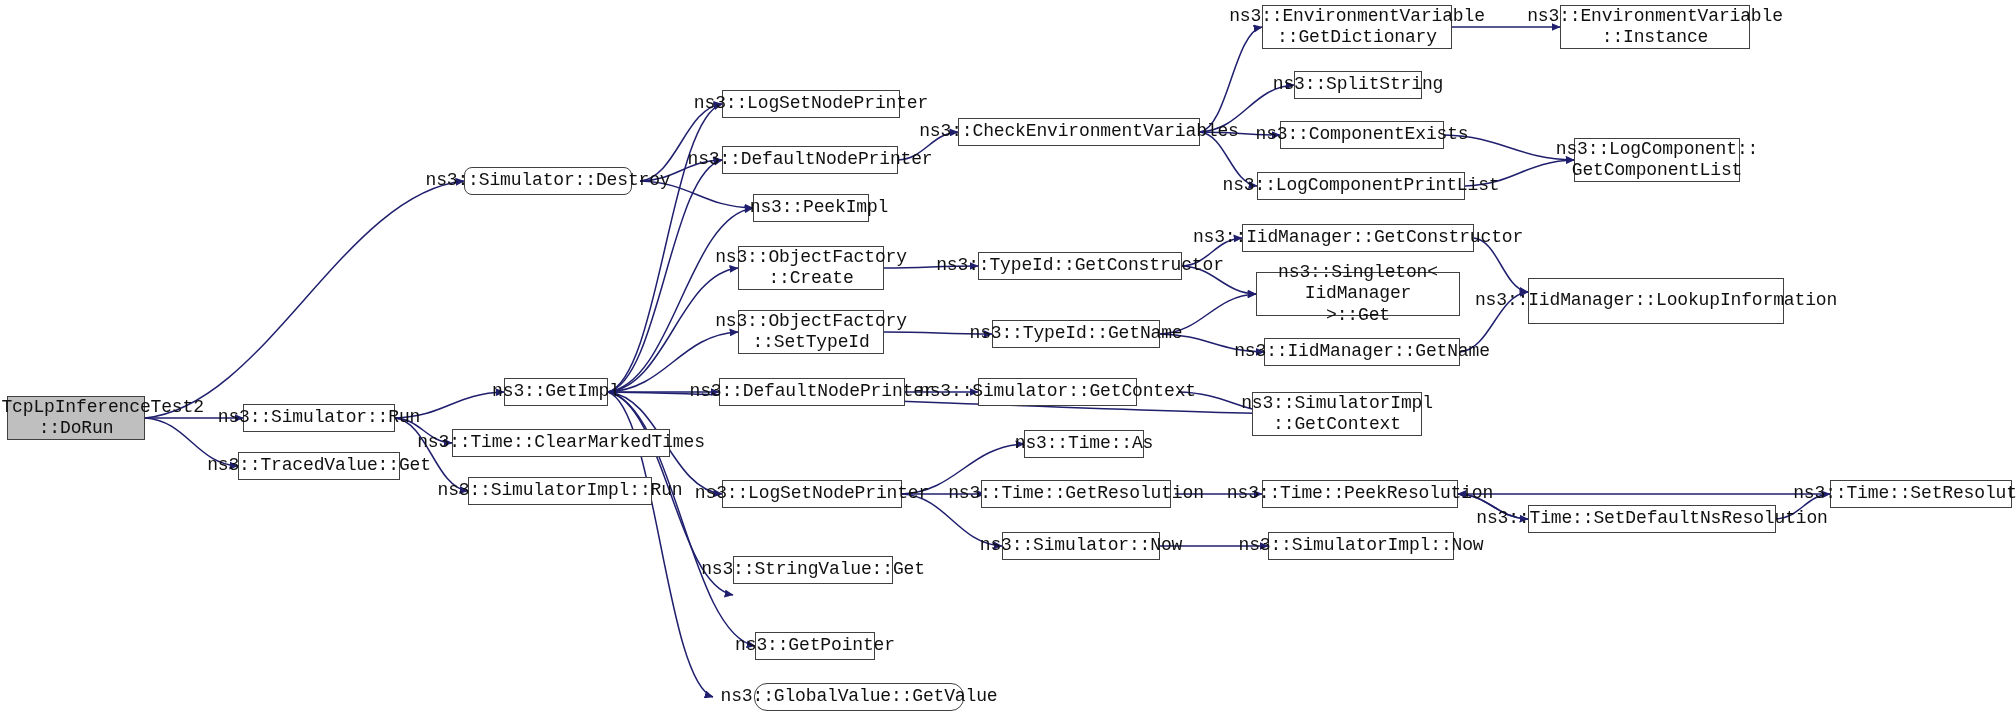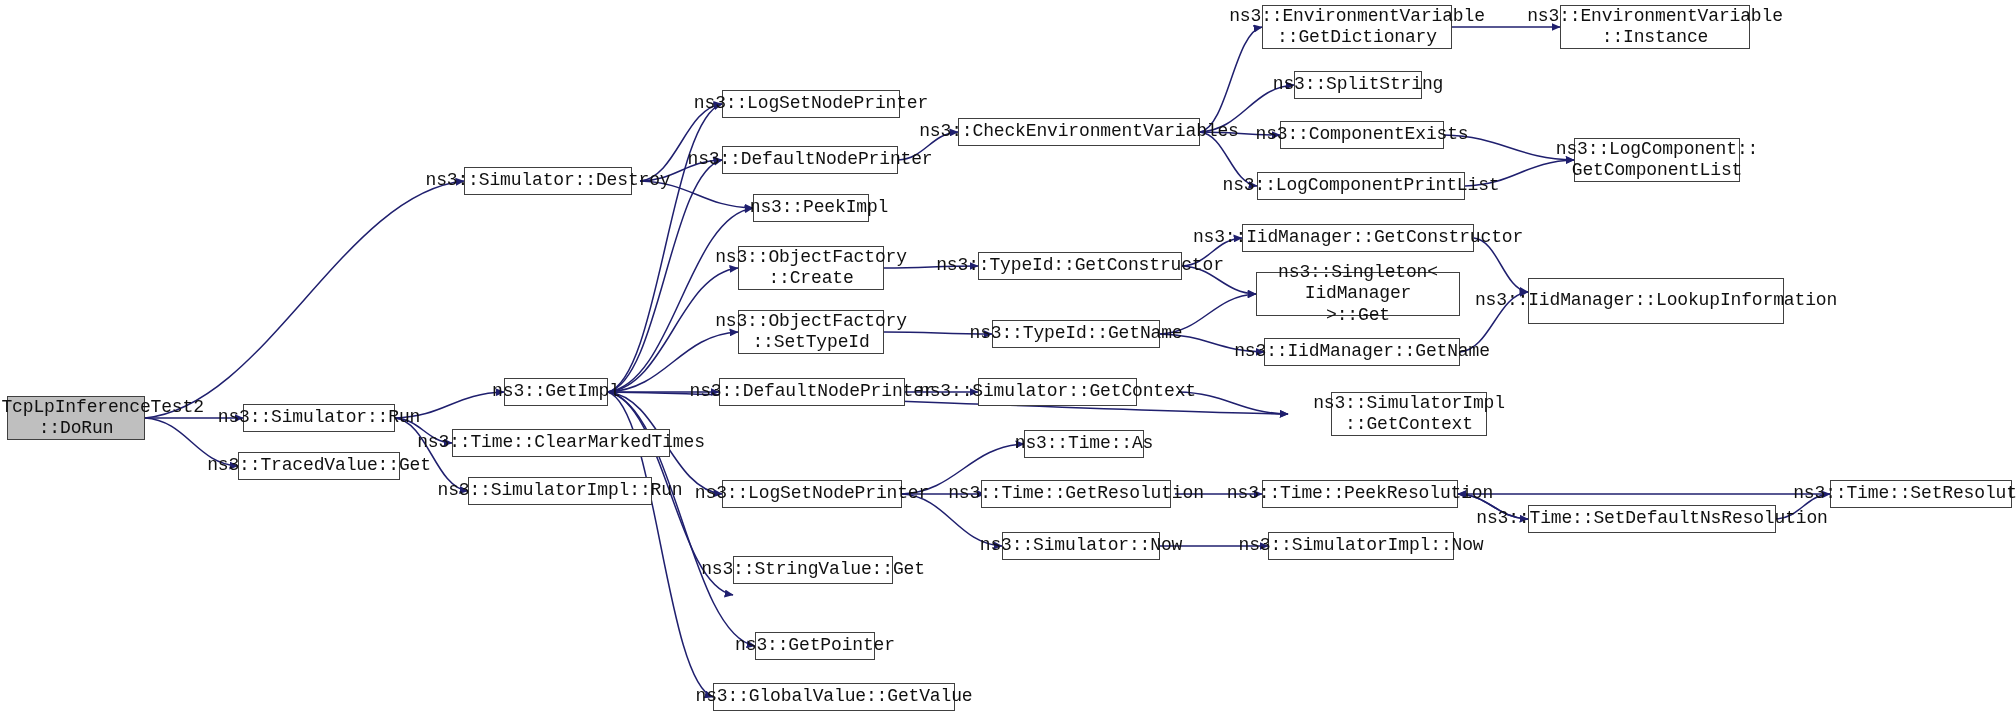--- a/index.html
+++ b/index.html
@@ -98,53 +98,53 @@
         <path d="M1458,494 C1489.5,495.25 1496.5,517.75 1528,519" fill="none" stroke="#1f1f6e" stroke-width="1.5" marker-end="url(#arrow)"></path>
         <path d="M1830,494 C1710,494 1578,494 1458,494" fill="none" stroke="#1f1f6e" stroke-width="1.5" marker-end="url(#arrow)"></path>
         <path d="M1776,519 C1800.3,517.75 1805.7,495.25 1830,494" fill="none" stroke="#1f1f6e" stroke-width="1.5" marker-end="url(#arrow)"></path>
       </g>
   </svg>
   <div id="node-layer">
       <div class="node highlight" style="left: 7px; top: 396px; width: 138px; height: 44px;">ns3::TcpLpInferenceTest2
 ::DoRun</div>
       <div class="node" style="left: 243px; top: 404px; width: 152px; height: 28px;">ns3::Simulator::Run</div>
       <div class="node" style="left: 238px; top: 452px; width: 162px; height: 28px;">ns3::TracedValue::Get</div>
-      <div class="node" style="left: 464px; top: 167px; width: 168px; height: 28px;">ns3::Simulator::Destroy</div>
+      <div class="node" style="left: 464px; top: 167px; width: 168px; height: 28px; border-radius: 8px;">ns3::Simulator::Destroy</div>
       <div class="node" style="left: 504px; top: 378px; width: 104px; height: 28px;">ns3::GetImpl</div>
       <div class="node" style="left: 452px; top: 429px; width: 218px; height: 28px;">ns3::Time::ClearMarkedTimes</div>
       <div class="node" style="left: 468px; top: 477px; width: 184px; height: 28px;">ns3::SimulatorImpl::Run</div>
       <div class="node" style="left: 722px; top: 90px; width: 178px; height: 28px;">ns3::LogSetNodePrinter</div>
       <div class="node" style="left: 722px; top: 146px; width: 176px; height: 28px;">ns3::DefaultNodePrinter</div>
       <div class="node" style="left: 753px; top: 194px; width: 116px; height: 28px; padding-left: 16px;">ns3::PeekImpl</div>
       <div class="node" style="left: 738px; top: 246px; width: 146px; height: 44px;">ns3::ObjectFactory
 ::Create</div>
       <div class="node" style="left: 738px; top: 310px; width: 146px; height: 44px;">ns3::ObjectFactory
 ::SetTypeId</div>
       <div class="node" style="left: 719px; top: 378px; width: 186px; height: 28px;">ns3::DefaultNodePrinter</div>
       <div class="node" style="left: 722px; top: 480px; width: 180px; height: 28px;">ns3::LogSetNodePrinter</div>
       <div class="node" style="left: 733px; top: 556px; width: 160px; height: 28px;">ns3::StringValue::Get</div>
       <div class="node" style="left: 755px; top: 632px; width: 120px; height: 28px;">ns3::GetPointer</div>
-      <div class="node" style="left: 713px; top: 683px; width: 242px; height: 28px;">ns3::GlobalValue::GetValue</div>
+      <div class="node" style="left: 754px; top: 683px; width: 210px; height: 28px; border-radius: 13px;">ns3::GlobalValue::GetValue</div>
       <div class="node" style="left: 958px; top: 118px; width: 242px; height: 28px;">ns3::CheckEnvironmentVariables</div>
       <div class="node" style="left: 978px; top: 252px; width: 204px; height: 28px;">ns3::TypeId::GetConstructor</div>
       <div class="node" style="left: 992px; top: 320px; width: 168px; height: 28px;">ns3::TypeId::GetName</div>
       <div class="node" style="left: 978px; top: 378px; width: 159px; height: 28px;">ns3::Simulator::GetContext</div>
       <div class="node" style="left: 1024px; top: 430px; width: 120px; height: 28px;">ns3::Time::As</div>
       <div class="node" style="left: 981px; top: 480px; width: 190px; height: 28px;">ns3::Time::GetResolution</div>
       <div class="node" style="left: 1002px; top: 532px; width: 158px; height: 28px;">ns3::Simulator::Now</div>
       <div class="node" style="left: 1262px; top: 5px; width: 190px; height: 44px;">ns3::EnvironmentVariable
 ::GetDictionary</div>
       <div class="node" style="left: 1294px; top: 71px; width: 128px; height: 28px;">ns3::SplitString</div>
       <div class="node" style="left: 1280px; top: 121px; width: 164px; height: 28px;">ns3::ComponentExists</div>
       <div class="node" style="left: 1257px; top: 172px; width: 208px; height: 28px;">ns3::LogComponentPrintList</div>
       <div class="node" style="left: 1242px; top: 224px; width: 232px; height: 28px;">ns3::IidManager::GetConstructor</div>
       <div class="node" style="left: 1256px; top: 272px; width: 204px; height: 44px;">ns3::Singleton&lt; IidManager
 &gt;::Get</div>
       <div class="node" style="left: 1264px; top: 338px; width: 196px; height: 28px;">ns3::IidManager::GetName</div>
-      <div class="node" style="left: 1331px; top: 392px; width: 156px; height: 44px;">ns3::SimulatorImpl
+      <div class="node" style="left: 1252px; top: 392px; width: 170px; height: 44px;">ns3::SimulatorImpl
 ::GetContext</div>
       <div class="node" style="left: 1262px; top: 480px; width: 196px; height: 28px;">ns3::Time::PeekResolution</div>
       <div class="node" style="left: 1268px; top: 532px; width: 186px; height: 28px;">ns3::SimulatorImpl::Now</div>
       <div class="node" style="left: 1560px; top: 5px; width: 190px; height: 44px;">ns3::EnvironmentVariable
 ::Instance</div>
       <div class="node" style="left: 1574px; top: 138px; width: 166px; height: 44px;">ns3::LogComponent::
 GetComponentList</div>
       <div class="node" style="left: 1528px; top: 278px; width: 256px; height: 46px;">ns3::IidManager::LookupInformation</div>
       <div class="node" style="left: 1528px; top: 505px; width: 248px; height: 28px;">ns3::Time::SetDefaultNsResolution</div>
       <div class="node" style="left: 1830px; top: 480px; width: 182px; height: 28px;">ns3::Time::SetResolution</div>

